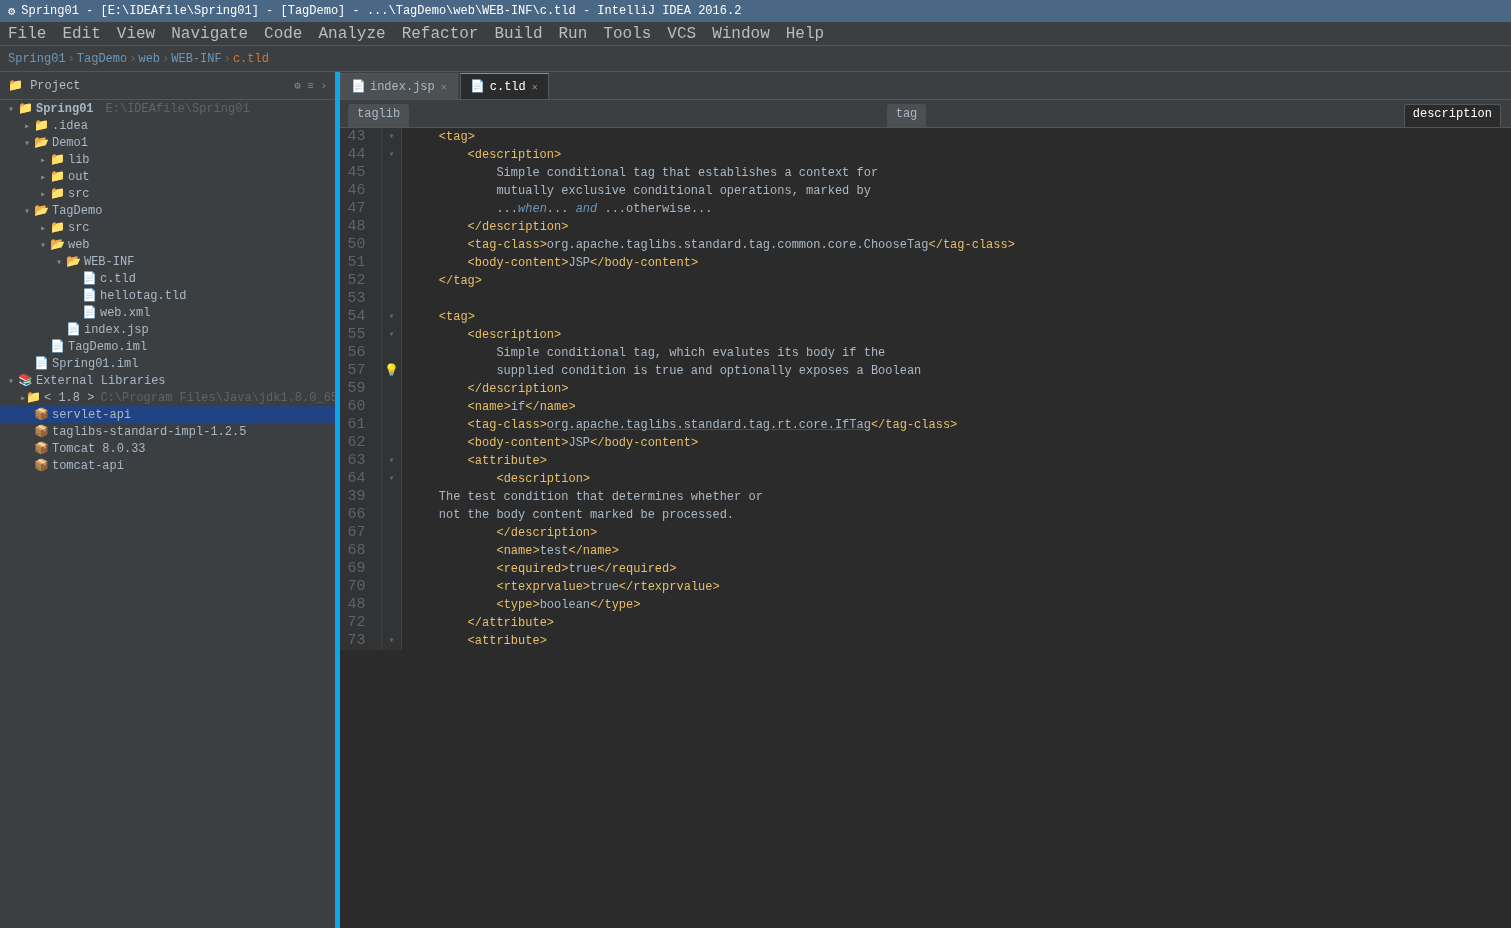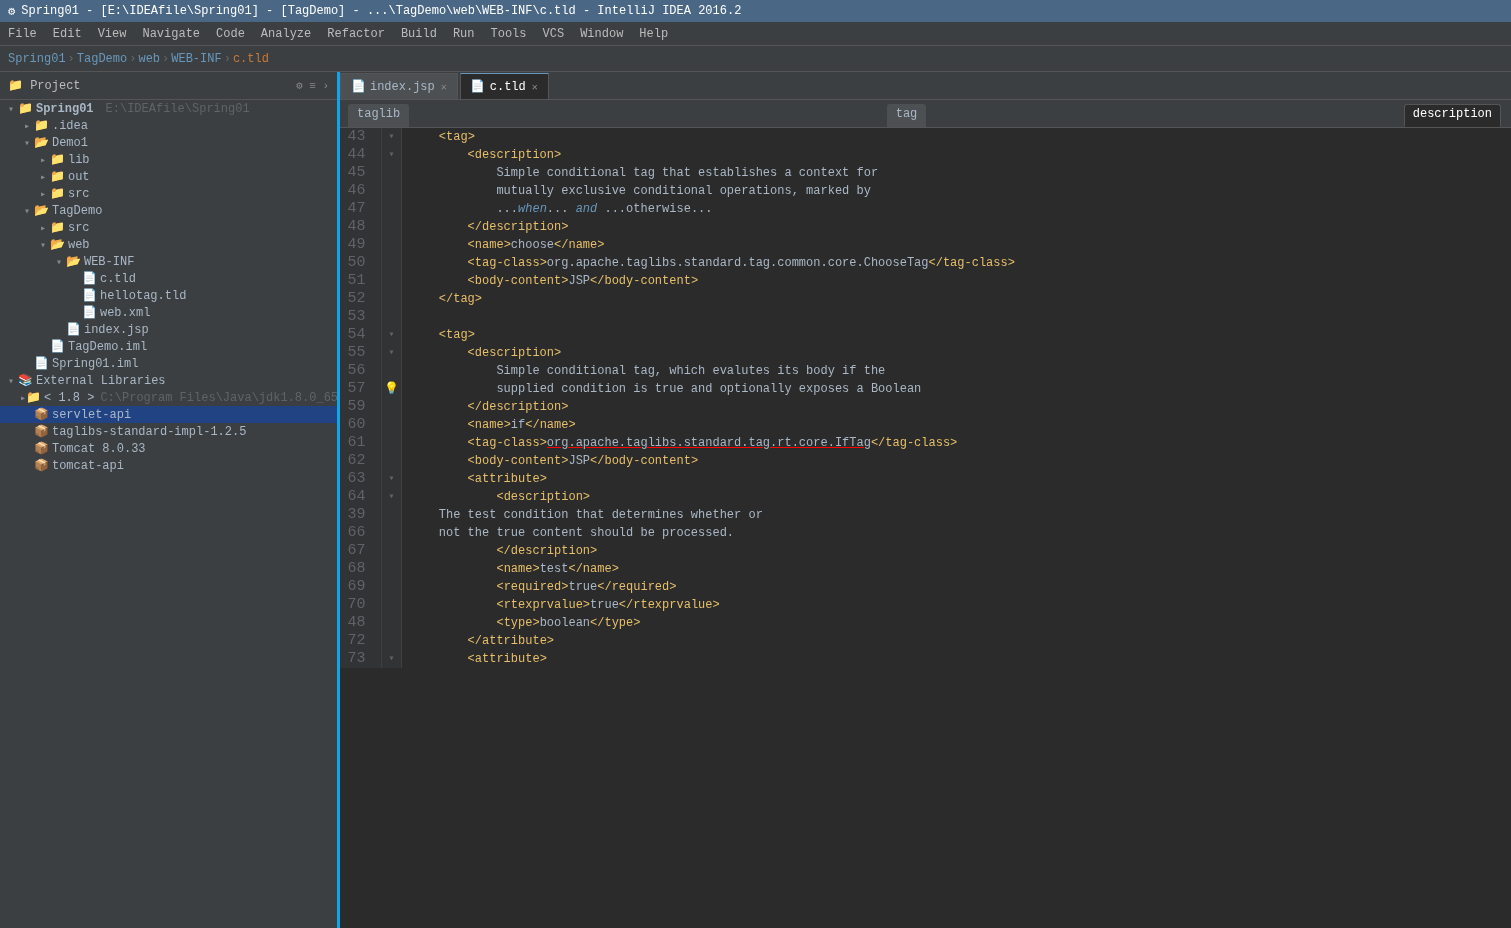--- a/index.html
+++ b/index.html
@@ -21,21 +21,21 @@
       background: #3c3f41;
       color: #bbbbbb;
       display: flex;
       align-items: center;
       height: 24px;
       border-bottom: 1px solid #555;
     }
     #menu-bar span {
       padding: 2px 8px;
       cursor: pointer;
-      font-size: 12px;
+      font-size: 16px;
     }
 
     
     #breadcrumb {
       background: #3c3f41;
       color: #a9b7c6;
       padding: 3px 8px;
       font-size: 12px;
       height: 26px;
       display: flex;
@@ -49,21 +49,21 @@
     #main-layout {
       display: flex;
       height: calc(100vh - 72px);
     }
 
     
     #sidebar {
       width: 340px;
       min-width: 340px;
       background: #3c3f41;
-      border-right: 3px solid #0ea5e9;
+      border-right: 5px solid #0ea5e9;
       overflow-y: auto;
       overflow-x: hidden;
       font-family: Liberation Mono, monospace;
     }
 
     #sidebar-header {
       display: flex;
       align-items: center;
       padding: 4px 8px;
       background: #3c3f41;
@@ -419,25 +419,20 @@
           <div class="line-number">47</div>
           <div class="line-gutter"></div>
           <div class="line-content">            <span class="text-content">...</span><span style="color:#6897bb;font-style:italic;">when</span><span class="text-content">... </span><span style="color:#6897bb;font-style:italic;">and</span><span class="text-content"> ...otherwise...</span></div>
         </div>
         <div class="code-line">
           <div class="line-number">48</div>
           <div class="line-gutter"></div>
           <div class="line-content">        <span class="tag-bracket">&lt;/</span><span class="tag-name">description</span><span class="tag-bracket">&gt;</span></div>
         </div>
         <div class="code-line">
-          <div class="line-number">49</div>
-          <div class="line-gutter"></div>
-          <div class="line-content">        <span class="tag-bracket">&lt;</span><span class="tag-name">name</span><span class="tag-bracket">&gt;</span><span class="text-content">choose</span><span class="tag-bracket">&lt;/</span><span class="tag-name">name</span><span class="tag-bracket">&gt;</span></div>
-        </div>
-        <div class="code-line">
           <div class="line-number">50</div>
           <div class="line-gutter"></div>
           <div class="line-content">        <span class="tag-bracket">&lt;</span><span class="tag-name">tag-class</span><span class="tag-bracket">&gt;</span><span class="text-content">org.apache.taglibs.standard.tag.common.core.ChooseTag</span><span class="tag-bracket">&lt;/</span><span class="tag-name">tag-class</span><span class="tag-bracket">&gt;</span></div>
         </div>
         <div class="code-line">
           <div class="line-number">51</div>
           <div class="line-gutter"></div>
           <div class="line-content">        <span class="tag-bracket">&lt;</span><span class="tag-name">body-content</span><span class="tag-bracket">&gt;</span><span class="text-content">JSP</span><span class="tag-bracket">&lt;/</span><span class="tag-name">body-content</span><span class="tag-bracket">&gt;</span></div>
         </div>
         <div class="code-line">
@@ -511,21 +506,21 @@
           <div class="line-content">            <span class="tag-bracket">&lt;</span><span class="tag-name">description</span><span class="tag-bracket">&gt;</span></div>
         </div>
         <div class="code-line">
           <div class="line-number">39</div>
           <div class="line-gutter"></div>
           <div class="line-content">    <span class="text-content">The test condition that determines whether or</span></div>
         </div>
         <div class="code-line">
           <div class="line-number">66</div>
           <div class="line-gutter"></div>
-          <div class="line-content">    <span class="text-content">not the true content should be processed.</span></div>
+          <div class="line-content">    <span class="text-content">not the body content marked be processed.</span></div>
         </div>
         <div class="code-line">
           <div class="line-number">67</div>
           <div class="line-gutter"></div>
           <div class="line-content">            <span class="tag-bracket">&lt;/</span><span class="tag-name">description</span><span class="tag-bracket">&gt;</span></div>
         </div>
         <div class="code-line">
           <div class="line-number">68</div>
           <div class="line-gutter"></div>
           <div class="line-content">            <span class="tag-bracket">&lt;</span><span class="tag-name">name</span><span class="tag-bracket">&gt;</span><span class="text-content">test</span><span class="tag-bracket">&lt;/</span><span class="tag-name">name</span><span class="tag-bracket">&gt;</span></div>

